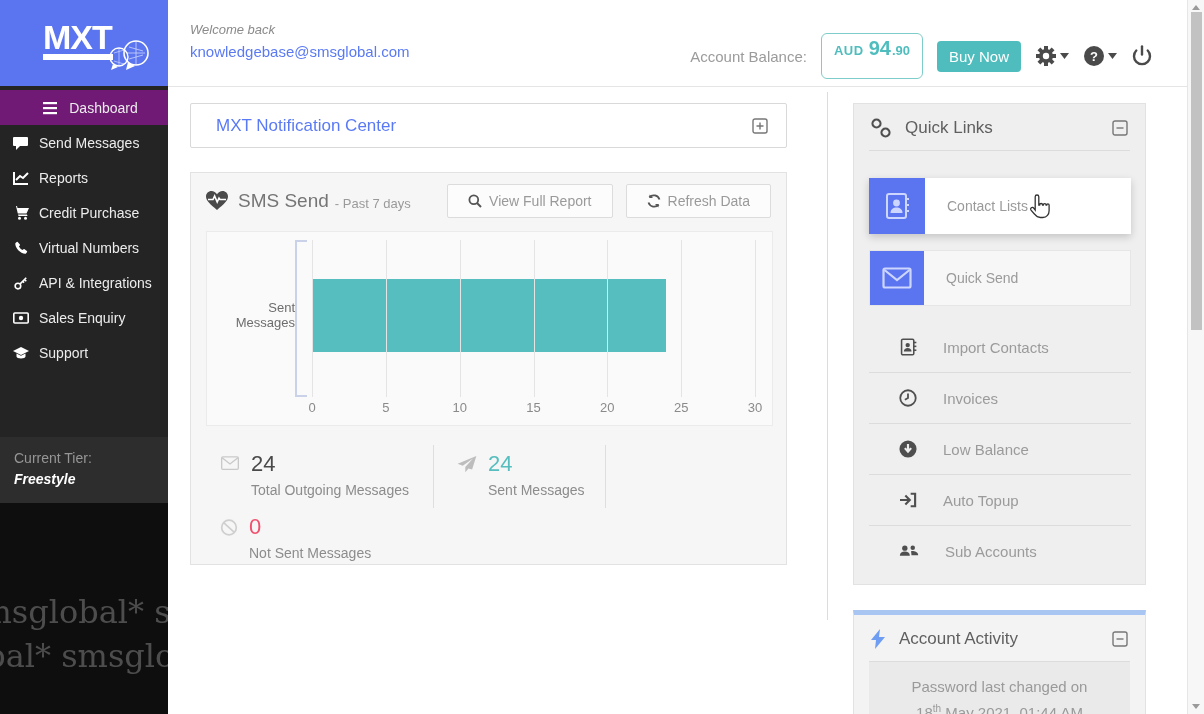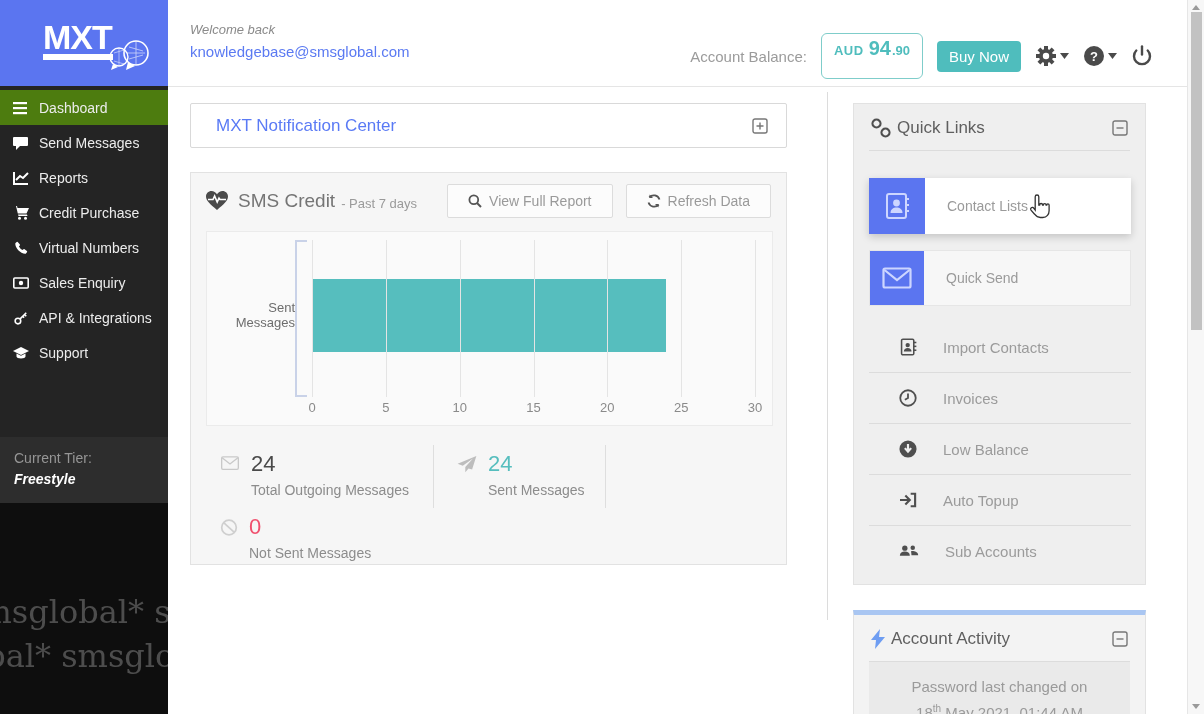--- a/index.html
+++ b/index.html
@@ -7,21 +7,21 @@
   body { position:relative; overflow:hidden; background:#fff;
          font-family:"Liberation Sans", sans-serif; }
 
   
   .sidebar { position:absolute; left:0; top:0; width:168px; height:714px; background:#111; }
   .logo-block { position:absolute; left:0; top:0; width:187px; height:86px; background:#5b75f0;
                 display:flex; align-items:center; justify-content:center; }
   .menu { position:absolute; left:0; top:86px; width:168px; height:351px; background:#242424; padding-top:4px; }
   .menu-item { height:35px; display:flex; align-items:center; gap:10px; padding-left:13px;
                color:#ececec; font-size:14px; cursor:pointer; }
-  .menu-item.active { background:#4d7c0f; }
+  .menu-item.active { background:#701a75;justify-content:center; }
   .menu-item svg { flex:0 0 16px; }
   .tier-block { position:absolute; left:0; top:437px; width:168px; height:66px; background:#2d2d2d; padding:13px 14px; }
   .tier-label { color:#969696; font-size:14px; }
   .tier-value { color:#fff; font-size:14px; font-weight:bold; font-style:italic; margin-top:5px; }
   .wm-area { position:absolute; left:0; top:503px; width:168px; height:211px; background:#0e0e0e; overflow:hidden; }
   .wm-line { font-family:"DejaVu Serif", serif; color:#4d4d4d; font-size:32px; white-space:nowrap; }
   .wm-line.l1 { margin:90px 0 0 -35px; }
   .wm-line.l2 { margin:6px 0 0 -128px; }
 
   
@@ -77,21 +77,21 @@
   .stat-cell.b2 { width:172px; border-right:1px solid #dedede; padding-left:22px; }
   .stat-num { font-size:22px; line-height:22px; }
   .stat-num.dark { color:#4a4a4a; } .stat-num.teal { color:#56bebe; } .stat-num.red { color:#f0506e; }
   .stat-label { color:#8c8c8c; font-size:14px; margin-top:7px; }
   .stat-icon { padding-top:3px; }
 
   .col-divider { position:absolute; left:827px; top:92px; width:1px; height:528px; background:#dcdcdc; }
 
   .ql-panel { position:absolute; left:853px; top:103px; width:293px; height:482px;
               background:#efefef; border:1px solid #e2e2e2; }
-  .panel-head { display:flex; align-items:center; gap:6px; padding:14px 17px 12px; }
+  .panel-head { display:flex; align-items:center; gap:14px; padding:14px 17px 12px; }
   .panel-title { color:#5f5f5f; font-size:17px; flex:1; }
   .head-divider { border-top:1px solid #dcdcdc; margin:0 15px; }
   .ql-tile { position:absolute; left:15px; width:262px; height:56px; display:flex; align-items:center; cursor:pointer; }
   .ql-tile.t1 { top:74px; background:#fff; box-shadow:0 3px 8px rgba(0,0,0,.18); }
   .ql-tile.t2 { top:146px; background:#f7f7f7; border:1px solid #e6e6e6; }
   .tile-icon { width:56px; height:56px; background:#5b75f0; display:flex; align-items:center; justify-content:center; flex:0 0 56px; }
   .ql-tile.t2 .tile-icon { width:54px; height:54px; flex-basis:54px; }
   .tile-label { color:#9a9a9a; font-size:14px; margin-left:22px; }
   .ql-list { position:absolute; left:15px; top:218px; width:262px; }
   .ql-row { display:flex; align-items:center; gap:26px; height:51px; padding-left:30px;
@@ -165,32 +165,32 @@
         </svg>
       <span>Credit Purchase</span>
     </div>
     <div class="menu-item">
       <svg width="16" height="14" viewBox="0 0 16 16">
           <path fill="#fff" d="M14.7 11.5l-2.6-2.2a1 1 0 0 0-1.3.1l-1.1 1a10.4 10.4 0 0 1-4.1-4.1l1-1.1a1 1 0 0 0 .1-1.3L4.5 1.3a1 1 0 0 0-1.4-.1L1.5 2.6C.9 8 8 15.1 13.4 14.5l1.4-1.6a1 1 0 0 0-.1-1.4z"></path>
         </svg>
       <span>Virtual Numbers</span>
     </div>
     <div class="menu-item">
+      <svg width="16" height="14" viewBox="0 0 16 16">
+          <circle cx="4.5" cy="11.5" r="3.2" fill="none" stroke="#fff" stroke-width="1.8"></circle>
+          <path d="M7 9 L14 2 M12 4 l2 2 M10 6 l1.6 1.6" stroke="#fff" stroke-width="1.8" fill="none"></path>
+        </svg>
+      <span>API &amp; Integrations</span>
+    </div>
+    <div class="menu-item">
       <svg width="16" height="14" viewBox="0 0 16 12">
           <rect x="0.8" y="1" width="14.4" height="10" rx="1" fill="none" stroke="#fff" stroke-width="1.6"></rect>
           <circle cx="8" cy="6" r="2.2" fill="#fff"></circle>
         </svg>
       <span>Sales Enquiry</span>
-    </div>
-    <div class="menu-item">
-      <svg width="16" height="14" viewBox="0 0 16 16">
-          <circle cx="4.5" cy="11.5" r="3.2" fill="none" stroke="#fff" stroke-width="1.8"></circle>
-          <path d="M7 9 L14 2 M12 4 l2 2 M10 6 l1.6 1.6" stroke="#fff" stroke-width="1.8" fill="none"></path>
-        </svg>
-      <span>API &amp; Integrations</span>
     </div>
     <div class="menu-item">
       <svg width="16" height="14" viewBox="0 0 16 14">
           <path fill="#fff" d="M8 1 L16 5 L8 9 L0 5z"></path>
           <path fill="#fff" d="M3.5 7.5 v3 c0 1 2 2 4.5 2 s4.5-1 4.5-2 v-3 L8 9.8z"></path>
         </svg>
       <span>Support</span>
     </div>
   </div>
 
@@ -260,21 +260,21 @@
       <path d="M8 4.5 v7 M4.5 8 h7" stroke="#777" stroke-width="1.4"></path>
     </svg>
 </div>
 
 <div class="pulse-panel">
   <div class="pulse-head">
     <svg width="22" height="20" viewBox="0 0 22 20">
         <path fill="#4a4a4a" d="M11 19 C4 13 0 9.5 0 5.5 C0 2.4 2.4 0 5.5 0 C7.7 0 9.9 1.3 11 3.2 C12.1 1.3 14.3 0 16.5 0 C19.6 0 22 2.4 22 5.5 C22 9.5 18 13 11 19z"></path>
         <path fill="none" stroke="#fff" stroke-width="1.6" d="M2 8.5 h5 l1.6-3.6 l2.6 6.2 l1.8-4 l1 1.4 h6"></path>
       </svg>
-    <span class="pulse-title">SMS Credit</span>
+    <span class="pulse-title">SMS Send</span>
     <span class="pulse-sub">- Past 7 days</span>
     <div class="pulse-btns">
       <button class="gbtn">
         <svg width="14" height="14" viewBox="0 0 14 14">
             <circle cx="5.8" cy="5.8" r="4.4" fill="none" stroke="#555" stroke-width="1.8"></circle>
             <line x1="9" y1="9" x2="13" y2="13" stroke="#555" stroke-width="2"></line>
           </svg>
         <span>View Full Report</span>
       </button>
       <button class="gbtn">

